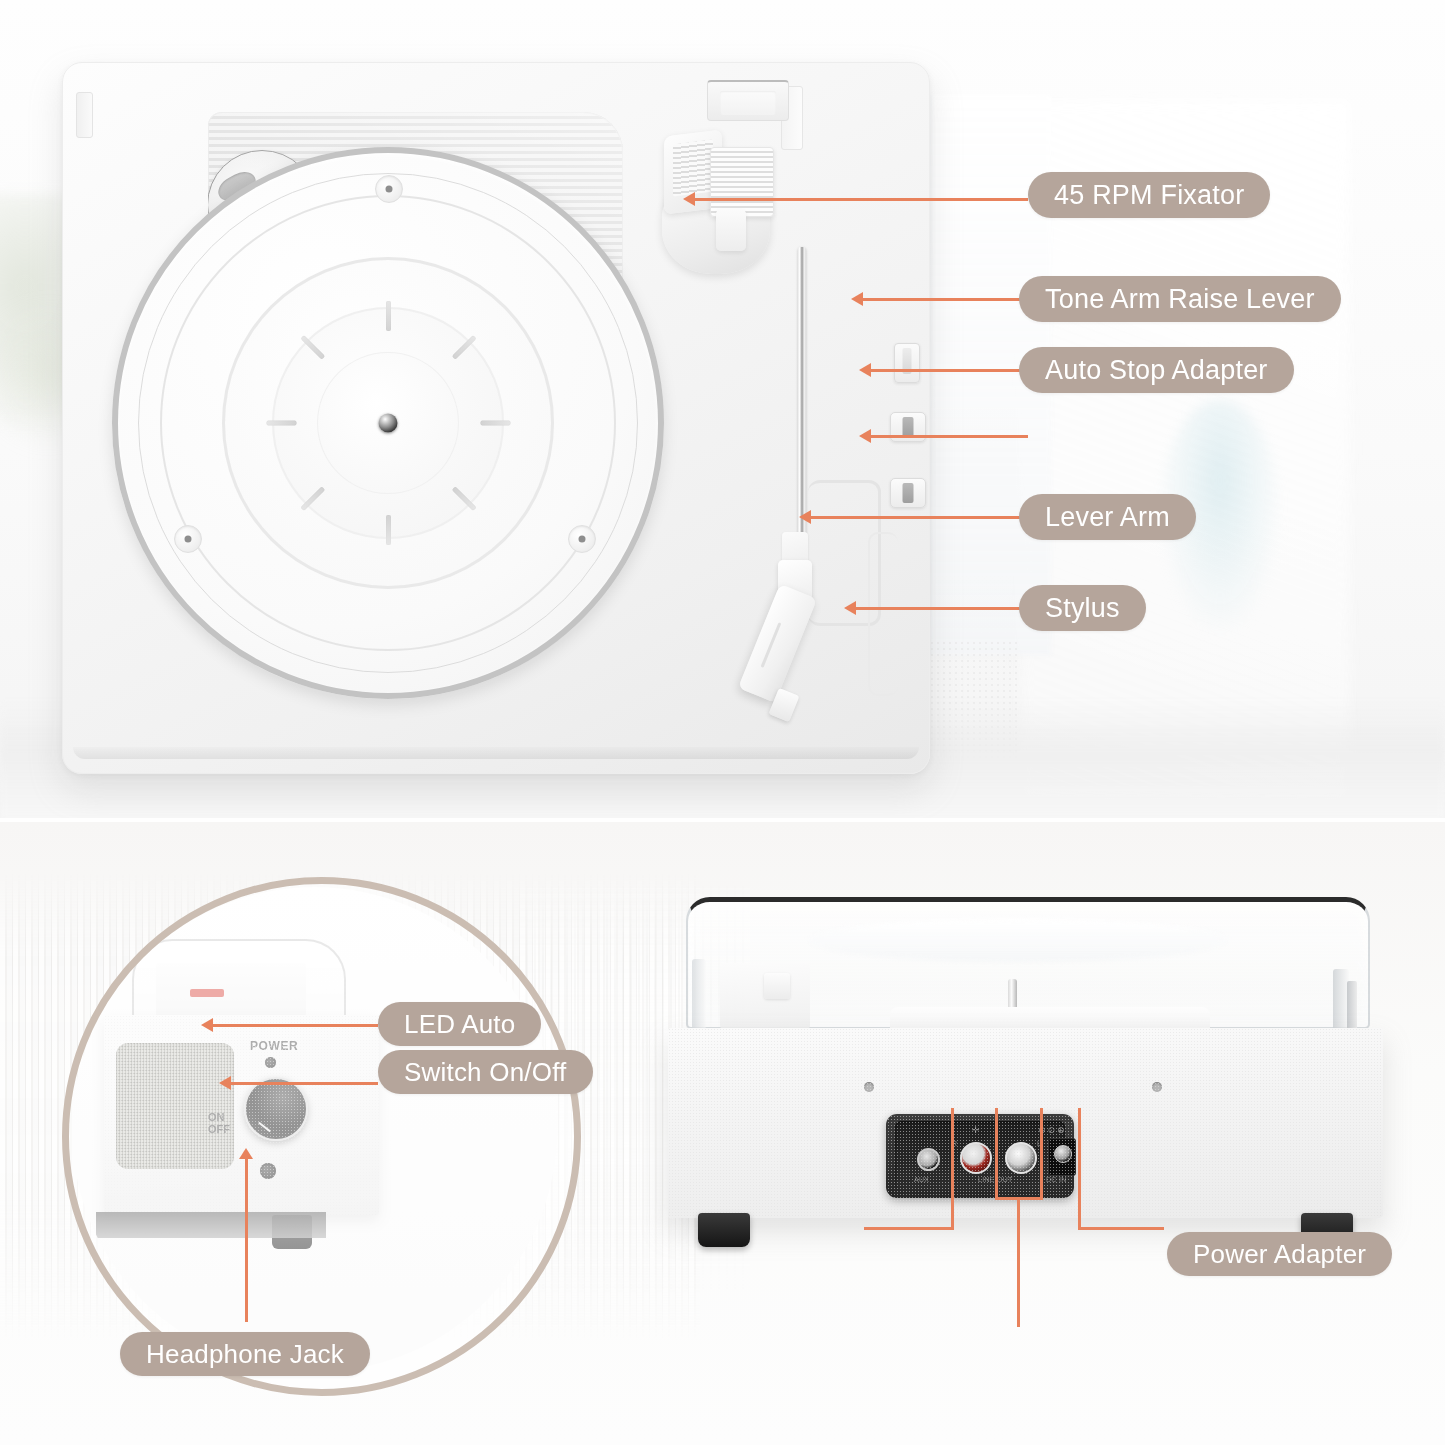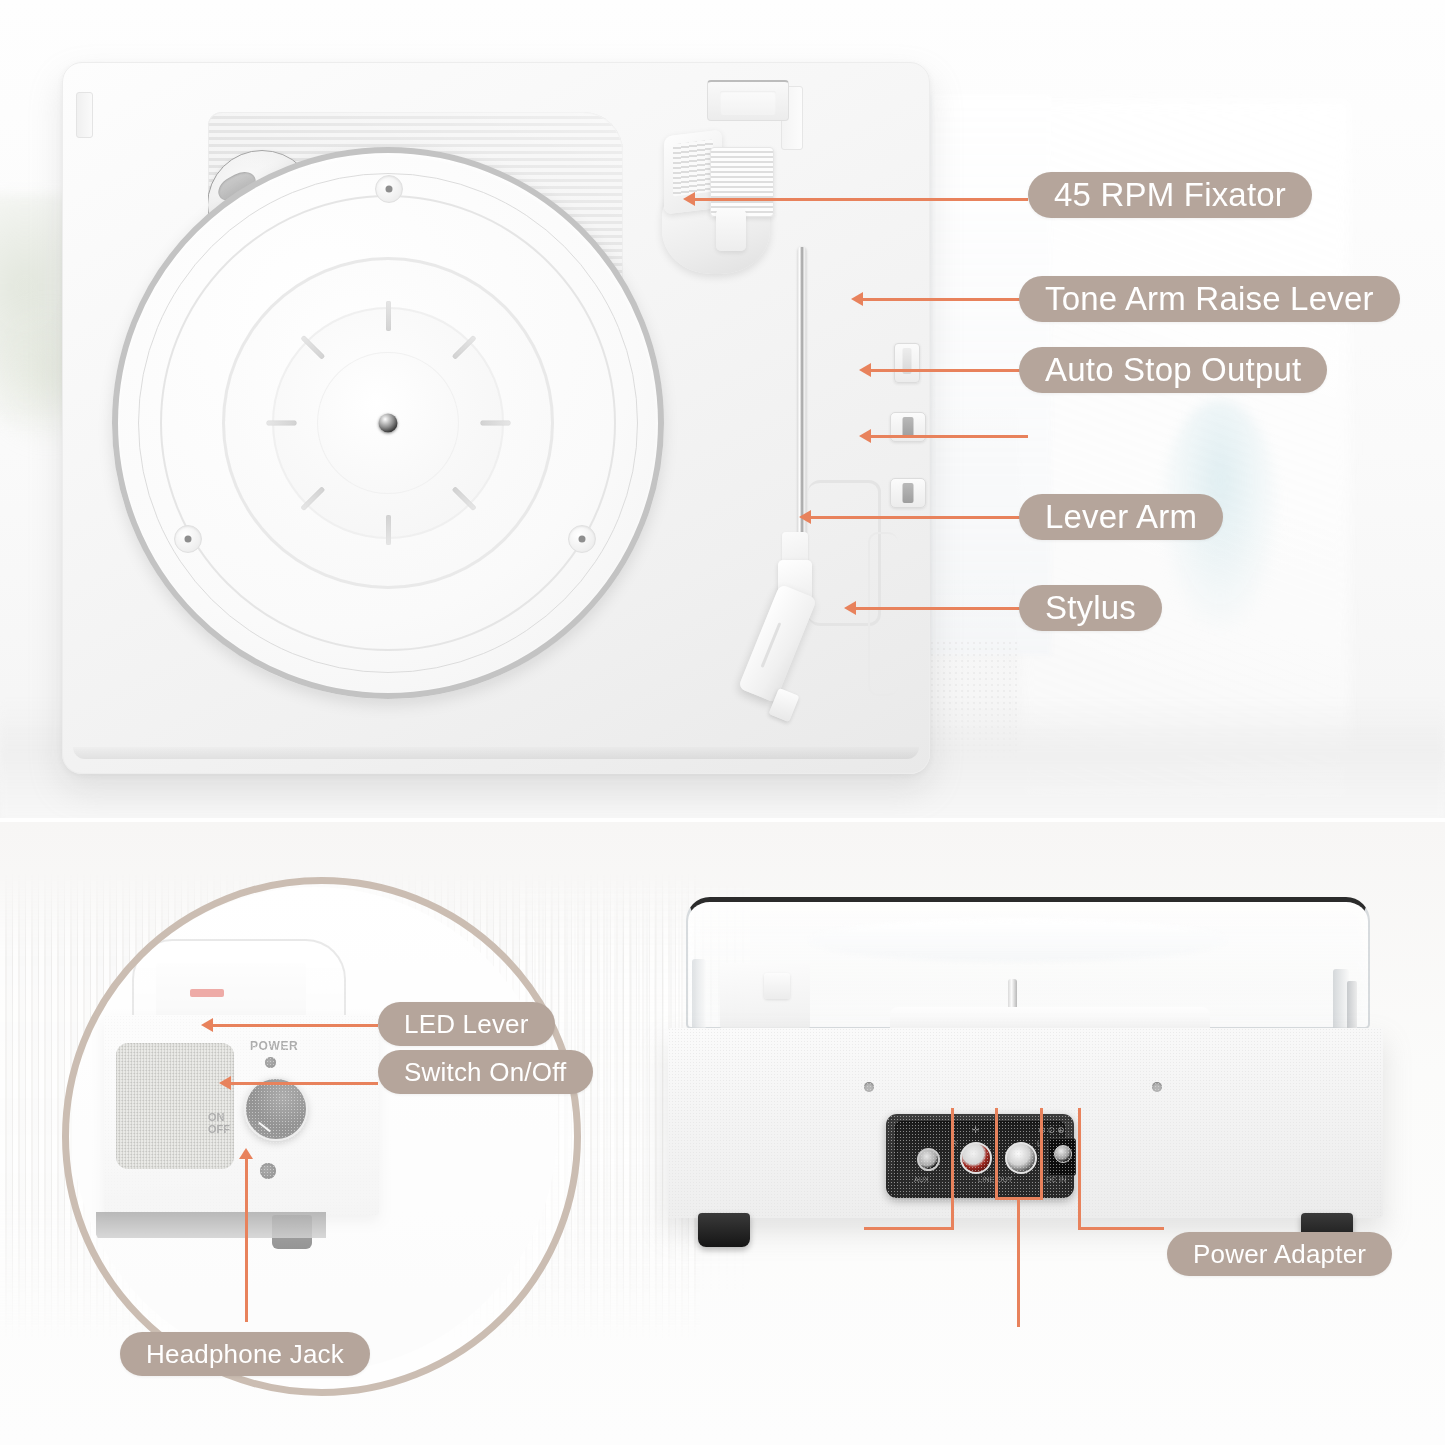--- a/index.html
+++ b/index.html
@@ -231,21 +231,21 @@
     border:1px solid #303030;}
   .jk-pwr{left:168px;top:31px;width:16px;height:16px;
     background:radial-gradient(circle at 38% 32%,#eaeaea,#9e9e9e 52%,#222 72%);border:1.5px solid #cfcfcf;}
   .jklbl{position:absolute;font-size:7px;color:#8a8a8a;letter-spacing:.3px;}
   .jkicon{position:absolute;font-size:9px;color:#8f8f8f;}
   .rear-foot{position:absolute;top:316px;width:52px;height:34px;border-radius:4px 4px 8px 8px;
     background:linear-gradient(180deg,#3a3a3a,#151515);box-shadow:0 3px 6px rgba(0,0,0,.28);}
 
   
   .pill{position:absolute;display:flex;align-items:center;height:46px;padding:0 26px;border-radius:23px;
-    background:#b5a59b;color:#ffffff;font-size:33px;letter-spacing:.2px;white-space:nowrap;
+    background:#b5a59b;color:#ffffff;font-size:27px;letter-spacing:.2px;white-space:nowrap;
     box-shadow:0 1px 3px rgba(0,0,0,.06);}
   .pill.sm{height:44px;font-size:26px;border-radius:22px;}
   .lead{position:absolute;background:#e8825c;}
   .lead.h{height:3px;}
   .lead.v{width:3px;}
   .arrowL{position:absolute;width:0;height:0;border-top:7px solid transparent;border-bottom:7px solid transparent;
     border-right:12px solid #e8825c;}
   .arrowU{position:absolute;width:0;height:0;border-left:7px solid transparent;border-right:7px solid transparent;
     border-bottom:11px solid #e8825c;}
 </style>
@@ -361,21 +361,21 @@
     <div class="lead h" style="left:851px;top:607px;width:177px"></div>
     <div class="arrowL" style="left:844px;top:601px"></div>
 
     <div class="pill" style="left:1028px;top:172px">
       <span>45 RPM Fixator</span>
     </div>
     <div class="pill" style="left:1019px;top:276px">
       <span>Tone Arm Raise Lever</span>
     </div>
     <div class="pill" style="left:1019px;top:347px">
-      <span>Auto Stop Output</span>
+      <span>Auto Stop Adapter</span>
     </div>
     <div class="pill" style="left:1019px;top:494px">
       <span>Lever Arm</span>
     </div>
     <div class="pill" style="left:1019px;top:585px">
       <span>Stylus</span>
     </div>
   </div>
 
   <div class="panel-gap"></div>
@@ -454,21 +454,21 @@
 
     <div class="lead v" style="left:995px;top:286px;height:91px"></div>
     <div class="lead v" style="left:1040px;top:286px;height:91px"></div>
     <div class="lead h" style="left:995px;top:375px;width:48px"></div>
     <div class="lead v" style="left:1017px;top:375px;height:130px"></div>
 
     <div class="lead v" style="left:1078px;top:286px;height:120px"></div>
     <div class="lead h" style="left:1078px;top:405px;width:86px"></div>
 
     <div class="pill sm" style="left:378px;top:180px">
-      <span>LED Lever</span>
+      <span>LED Auto</span>
     </div>
     <div class="pill sm" style="left:378px;top:228px">
       <span>Switch On/Off</span>
     </div>
     <div class="pill sm" style="left:120px;top:510px">
       <span>Headphone Jack</span>
     </div>
     <div class="pill sm" style="left:1167px;top:410px">
       <span>Power Adapter</span>
     </div>

